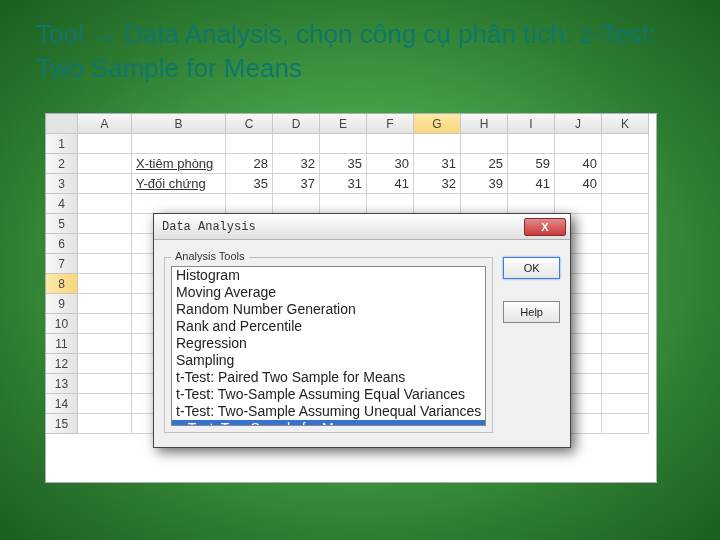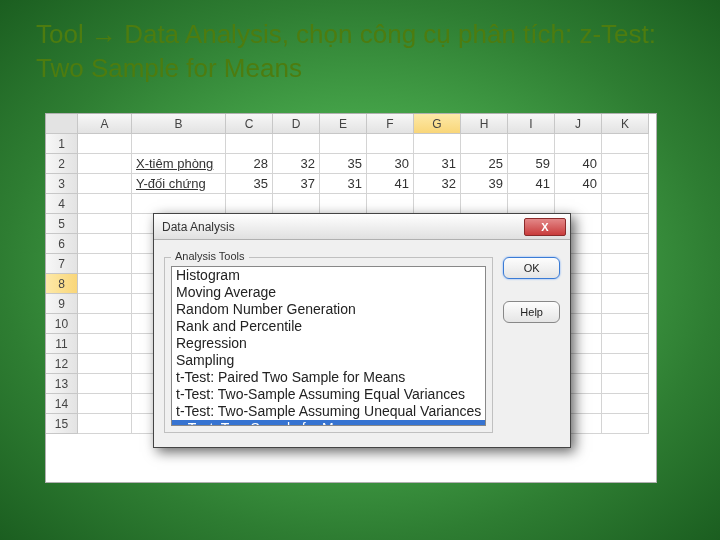--- a/index.html
+++ b/index.html
@@ -10,21 +10,21 @@
     font-family: Arial, sans-serif;
     position: relative;
     overflow: hidden;
   }
   .instruction {
     position: absolute;
     top: 18px;
     left: 36px;
     right: 36px;
     font-size: 26px;
-    color: #4d7c0f;
+    color: #0f766e;
     line-height: 1.3;
   }
   .excel-area {
     position: absolute;
     top: 113px;
     left: 45px;
     width: 612px;
     height: 370px;
     background: #fff;
     border: 1px solid #b0b0b0;
@@ -90,21 +90,21 @@
   .titlebar {
     height: 26px;
     background: linear-gradient(#fff,#e0e0e0);
     border-bottom: 1px solid #b0b0b0;
     display: flex;
     align-items: center;
     padding: 0 4px 0 8px;
     font-size: 12px;
     color: #333;
   }
-  .titlebar .title { flex: 1; }
+  .titlebar .title { flex: 1; font-family: Liberation Mono, monospace; }
   .close-btn {
     width: 42px;
     height: 18px;
     background: linear-gradient(#e38888,#c93c3c);
     border: 1px solid #8a2a2a;
     border-radius: 2px;
     color: #fff;
     font-size: 11px;
     text-align: center;
     line-height: 16px;
@@ -152,21 +152,21 @@
   .btncol {
     width: 78px;
     display: flex;
     flex-direction: column;
     gap: 6px;
   }
   .dbtn {
     height: 22px;
     background: linear-gradient(#fdfdfd,#e5e5e5);
     border: 1px solid #888;
-    border-radius: 6px;
+    border-radius: 0;
     font-size: 11px;
     color: #222;
     text-align: center;
     line-height: 20px;
   }
   .dbtn.default {
     border: 1px solid #3a7bd5;
     box-shadow: 0 0 2px #5b9dff;
   }
   .spacer { height: 10px; }

